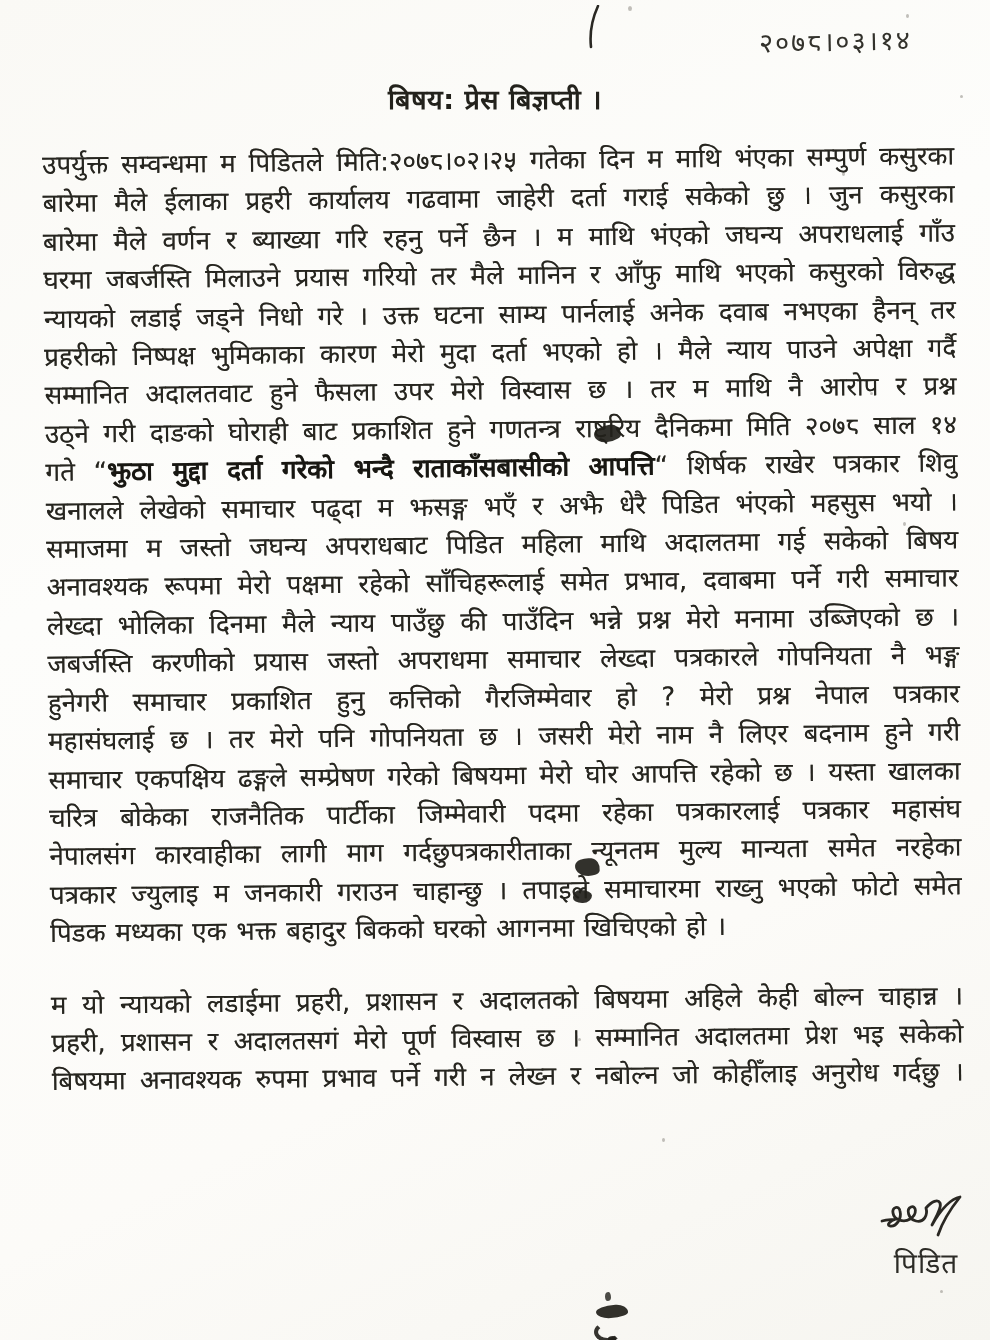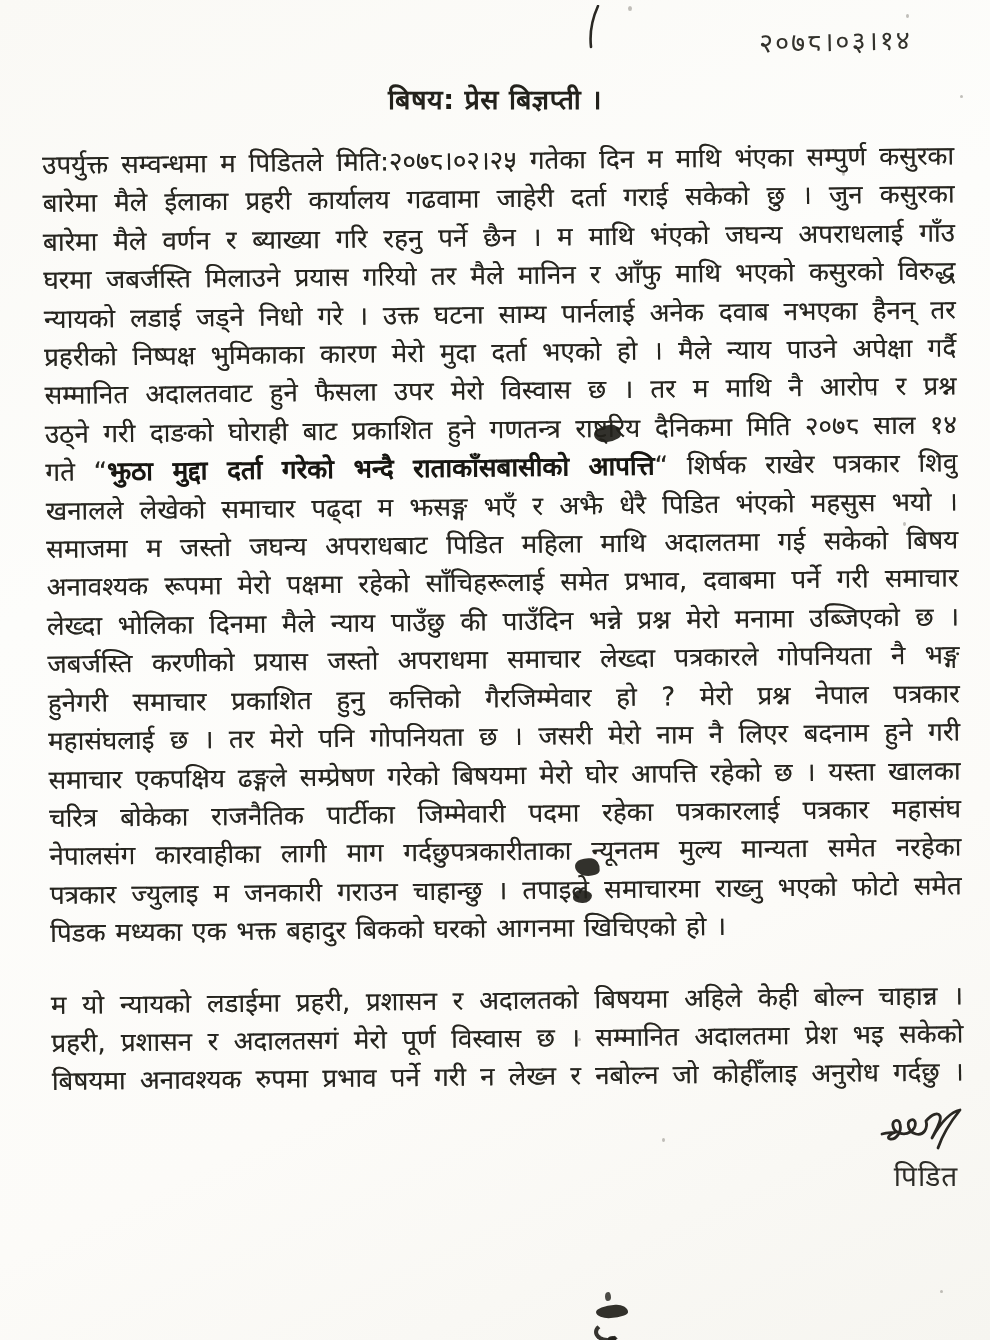--- a/index.html
+++ b/index.html
@@ -34,21 +34,21 @@
   .line{
     display:block;width:100%;
     text-align:justify;text-align-last:justify;
     white-space:normal;word-spacing:1.5px;
   }
   .line.no-justify{text-align:left;text-align-last:left;}
   .headline{font-weight:700;color:#181712;}
   .para2{margin-top:33px;}
   
   .signature{
-    position:absolute;top:1108px;right:8px;width:112px;
+    position:absolute;top:1195px;right:8px;width:112px;
     text-align:center;color:#2c2b26;
   }
   .signature svg{display:block;margin:0 auto;}
   .signature-label{font-size:28px;margin-top:2px;letter-spacing:1px;}
   
   .pen-stroke{position:absolute;top:5px;left:585px;}
   .blot{position:absolute;background:#211f1a;opacity:.92;
         border-radius:62% 38% 55% 45%/48% 62% 38% 52%;}
   .blot-headline{top:425px;left:594px;width:27px;height:17px;transform:rotate(-8deg);}
   .blot-minimum{top:858px;left:575px;width:25px;height:18px;transform:rotate(6deg);}

